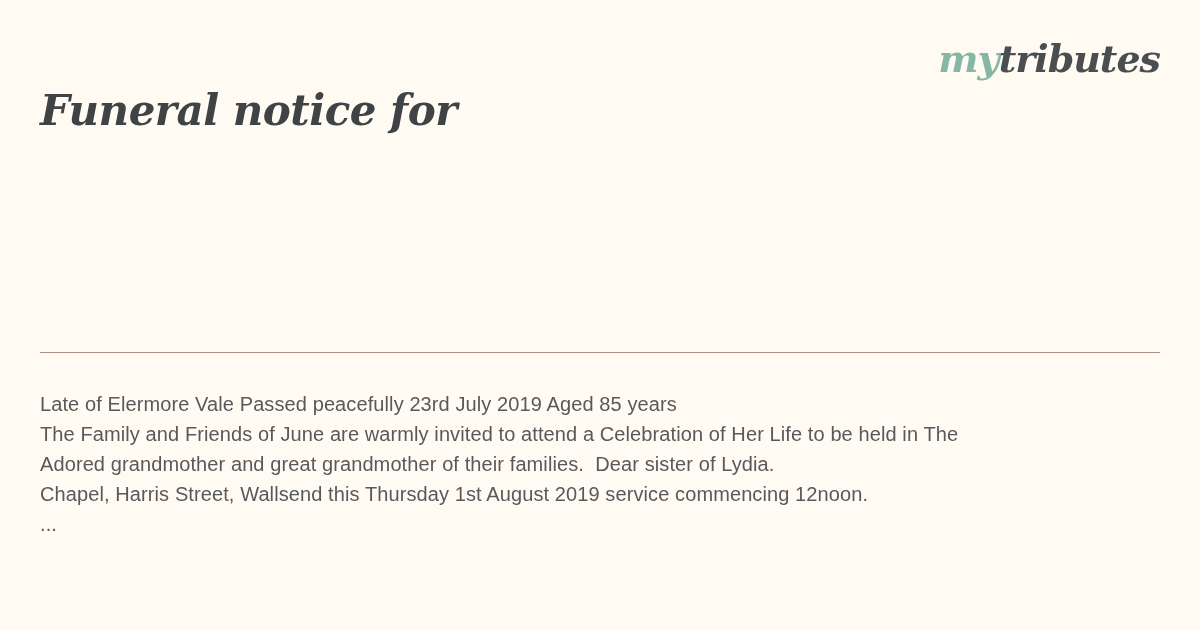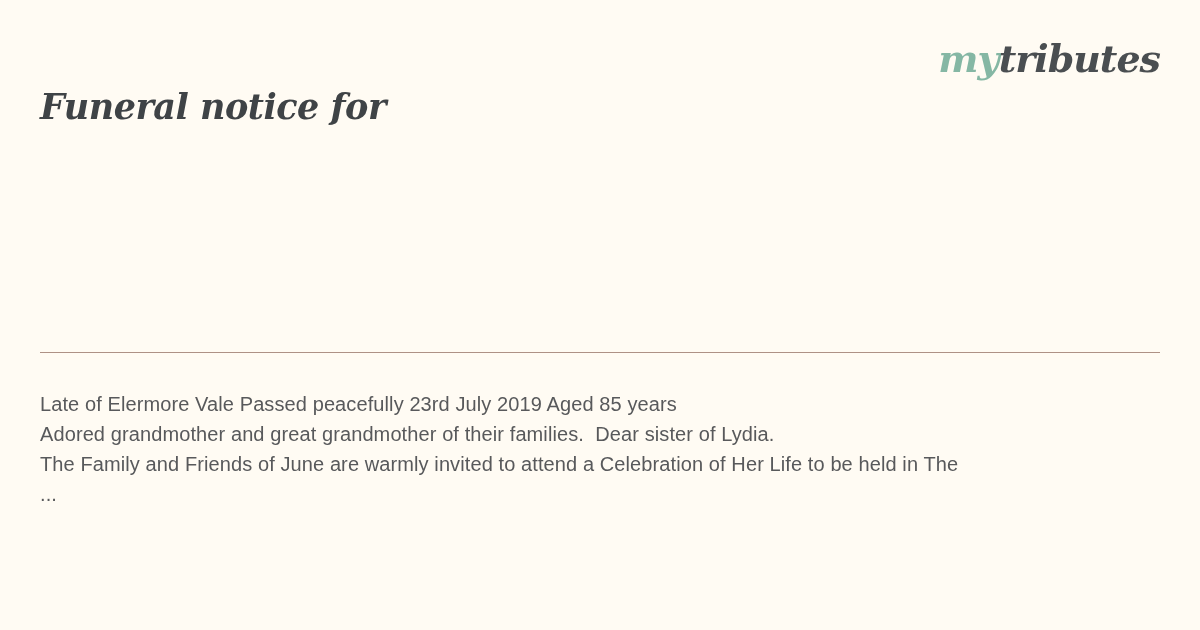--- a/index.html
+++ b/index.html
@@ -29,21 +29,21 @@
   }
   .logo .logo-my { color: #85B7A4; }
   .logo .logo-tributes { color: #4A4E51; }
   .page-title {
     position: absolute;
     top: 86px;
     left: 40px;
     font-family: "DejaVu Serif", serif;
     font-style: italic;
     font-weight: 700;
-    font-size: 35px;
+    font-size: 42px;
     color: #3F4346;
     letter-spacing: -0.5px;
     white-space: nowrap;
   }
   .divider {
     position: absolute;
     top: 352px;
     left: 40px;
     width: 1120px;
     height: 0;
@@ -72,18 +72,19 @@
   <div class="logo">
     <span class="logo-my">my</span><span class="logo-tributes">tributes</span>
   </div>
 
   <h1 class="page-title">Funeral notice for</h1>
 
   <hr class="divider">
 
   <div class="notice">
     <div class="notice-line">Late of Elermore Vale Passed peacefully 23rd July 2019 Aged 85 years</div>
+    <div class="notice-line">The Family and Friends of June are warmly invited to attend a Celebration of Her Life to be held in The</div>
     <div class="notice-line">Adored grandmother and great grandmother of their families.  Dear sister of Lydia.</div>
-    <div class="notice-line">The Family and Friends of June are warmly invited to attend a Celebration of Her Life to be held in The</div>
+    <div class="notice-line">Chapel, Harris Street, Wallsend this Thursday 1st August 2019 service commencing 12noon.</div>
     <div class="notice-line">...</div>
   </div>
 
 </div>
 
 </body></html>

